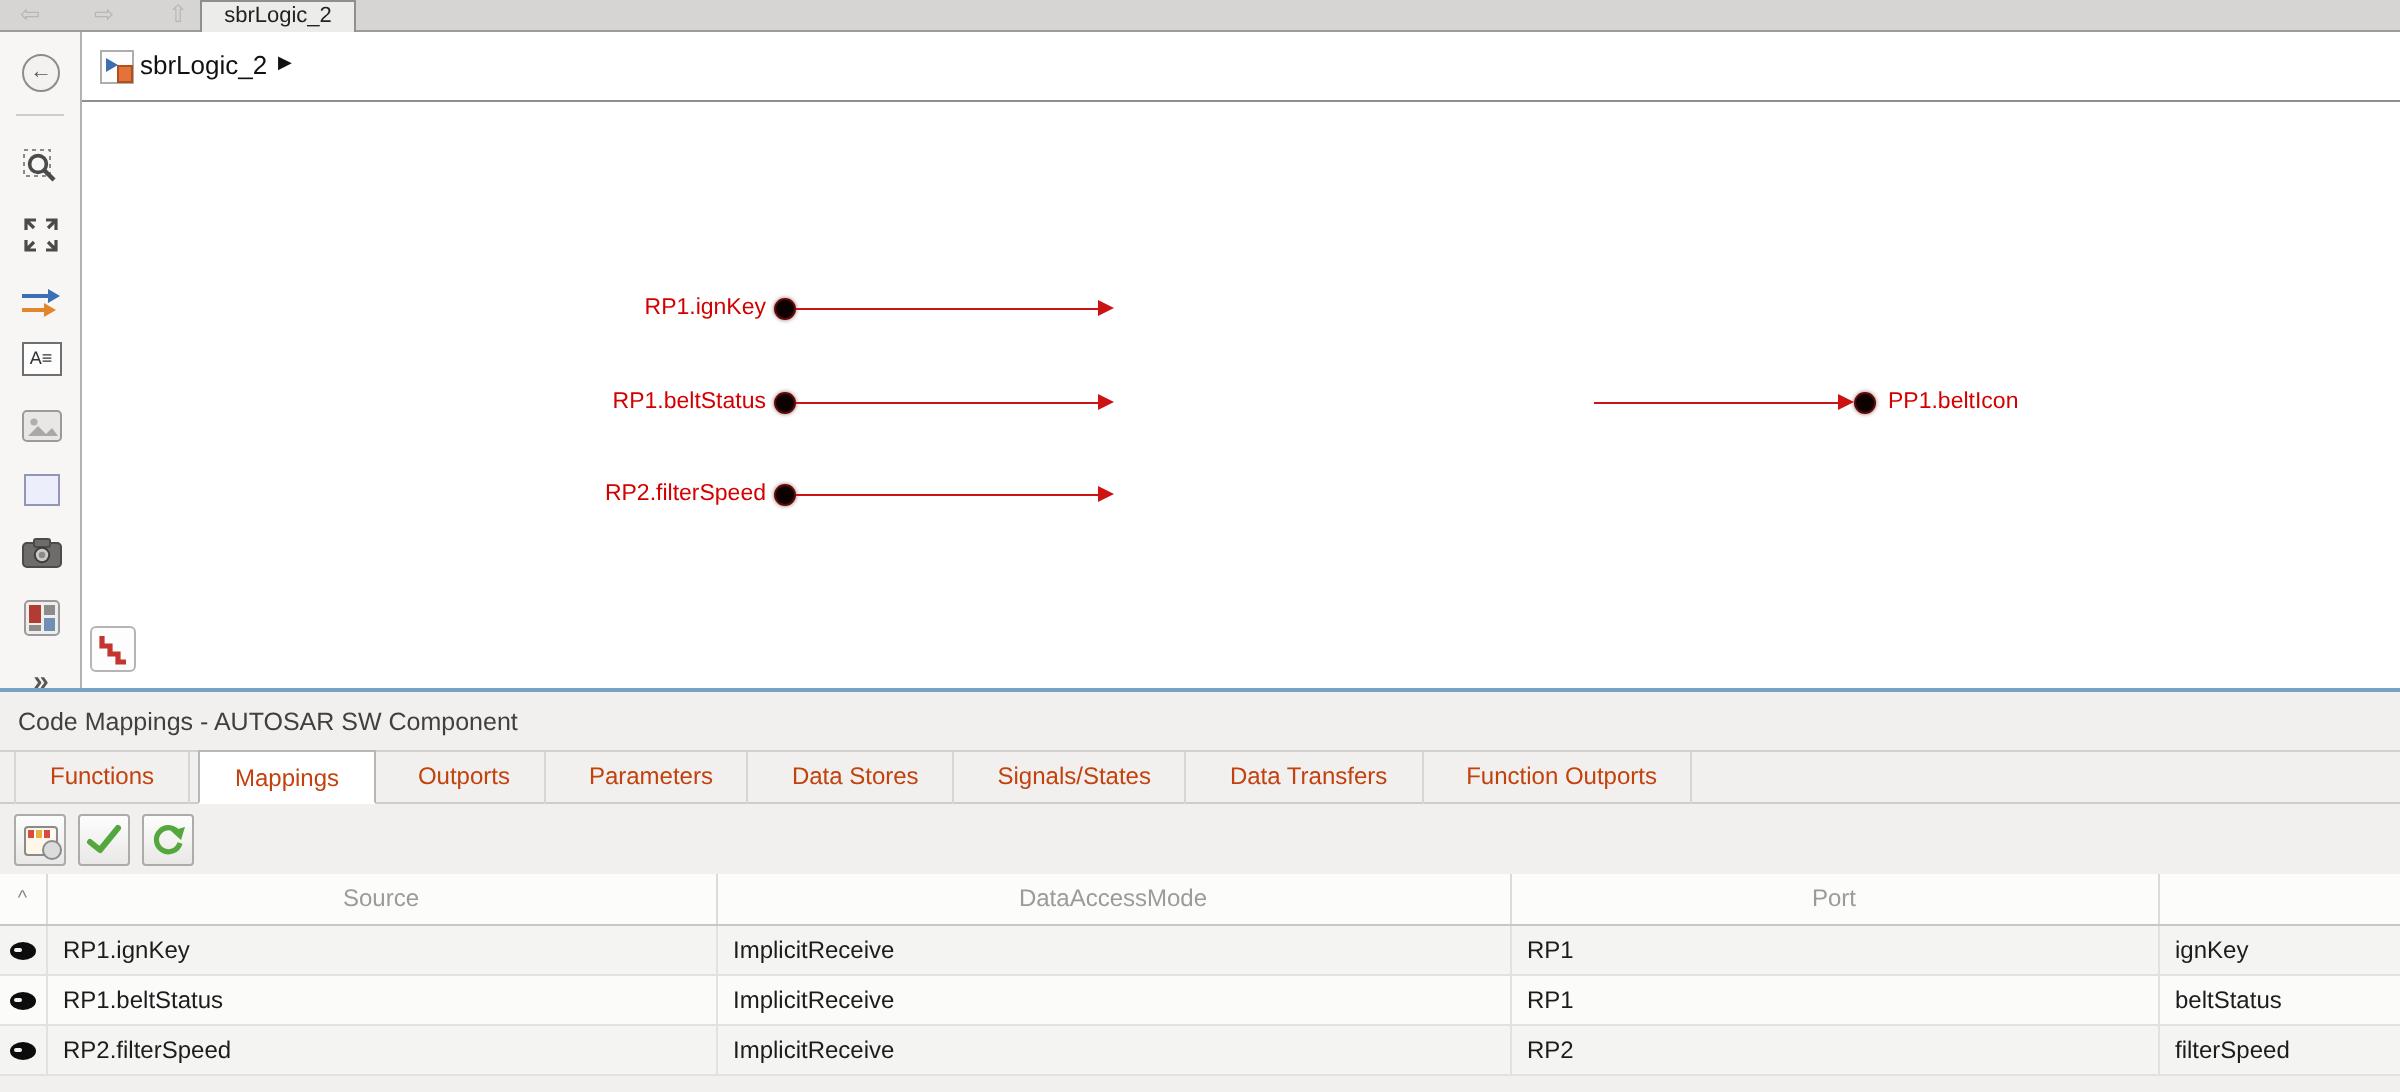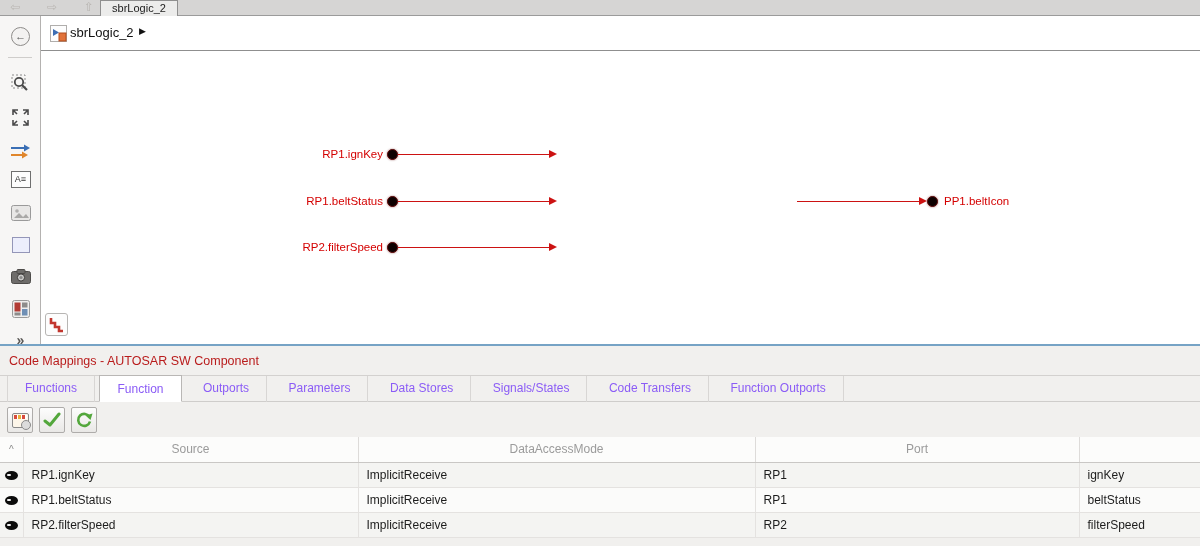--- a/index.html
+++ b/index.html
@@ -92,27 +92,27 @@
     display:flex; align-items:center; justify-content:center;
   }
 
   
   .cm-panel {
     position:absolute; left:0; top:344px; width:1200px; height:202px;
     background:#f1f0ee; border-top:2px solid #76a3c5;
   }
   .cm-title {
     position:absolute; left:0; top:0; width:1200px; height:30px;
-    border-bottom:1px solid #d3d1cf; font-size:12.5px; color:#b91c1c;
+    border-bottom:1px solid #d3d1cf; font-size:12.5px; color:#404040;
     line-height:30px; padding-left:9px; background:#f1f0ee;
   }
   .cm-tabs { position:absolute; left:0; top:30px; width:1200px; height:26px; border-bottom:1px solid #cfcdcb; }
   .cm-tab {
     position:relative; display:inline-block; height:26px; line-height:25px;
-    padding:0 17px; font-size:12px; color:#8b5cf6; border-right:1px solid #d8d6d4;
+    padding:0 17px; font-size:12px; color:#c2410c; border-right:1px solid #d8d6d4;
     vertical-align:top;
   }
   .cm-tab.first { border-left:1px solid #d8d6d4; margin-left:7px; }
   .cm-tab.active {
     background:#ffffff; border:1px solid #b9b7b5; border-bottom:1px solid #ffffff;
     height:27px; margin-top:-1px; line-height:26px; z-index:2;
   }
   .cm-toolbar { position:absolute; left:0; top:56px; width:1200px; height:35px; }
   .cm-tool-btn {
     position:absolute; top:5px; width:26px; height:26px;
@@ -264,26 +264,26 @@
         <path d="M3 2 L3 7 L7 7 L7 11 L11 11 L11 15 L15 15" fill="none" stroke="#c2362e" stroke-width="2.6"></path>
       </svg>
     </div>
   </div>
 
   <div class="cm-panel">
     <div class="cm-title">Code Mappings - AUTOSAR SW Component</div>
 
     <div class="cm-tabs">
       <span class="cm-tab first">Functions</span>
-      <span class="cm-tab active">Function</span>
+      <span class="cm-tab active">Mappings</span>
       <span class="cm-tab">Outports</span>
       <span class="cm-tab">Parameters</span>
       <span class="cm-tab">Data Stores</span>
       <span class="cm-tab">Signals/States</span>
-      <span class="cm-tab">Code Transfers</span>
+      <span class="cm-tab">Data Transfers</span>
       <span class="cm-tab">Function Outports</span>
     </div>
 
     <div class="cm-toolbar">
       <div class="cm-tool-btn b-map">
         <span class="map-glyph"></span>
       </div>
       <div class="cm-tool-btn b-check">
         <svg width="18" height="16" viewBox="0 0 18 16">
           <path d="M2 9 L7 13 L16 2" fill="none" stroke="#53a73c" stroke-width="3" stroke-linecap="round" stroke-linejoin="round"></path>

